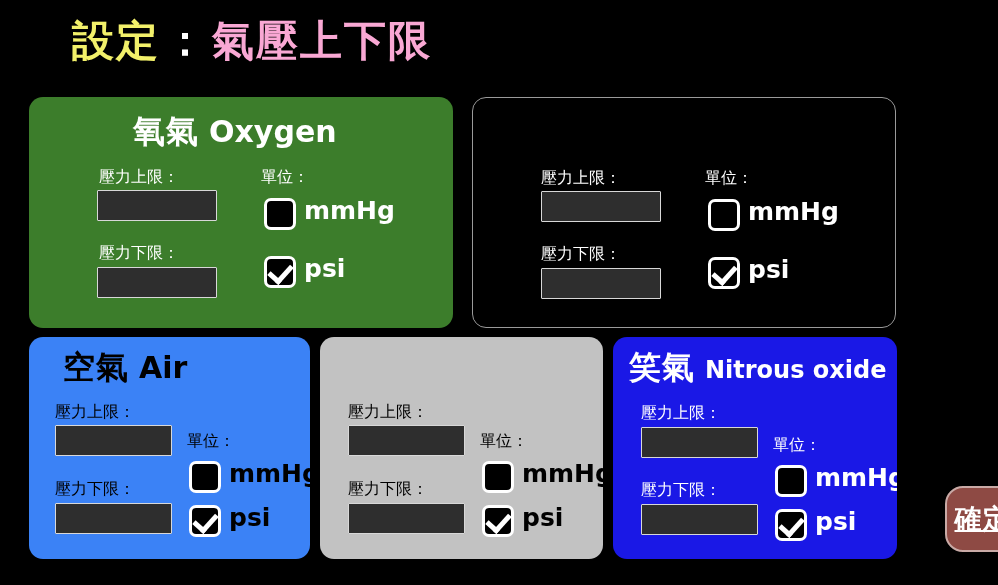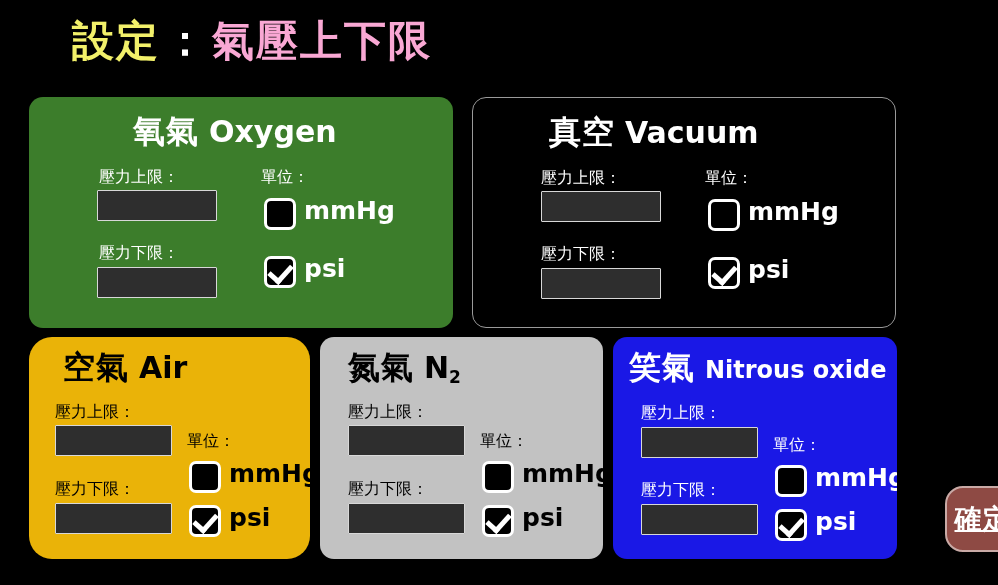--- a/index.html
+++ b/index.html
@@ -82,21 +82,21 @@
   .cb-text{
     font-size:25px;font-weight:bold;
     margin-left:8px;white-space:nowrap;line-height:1;
   }
 
   
   .p-oxygen{background:#3c7d2b;}
   .p-oxygen *{color:#ffffff;}
   .p-vacuum{background:#000000;border:1px solid #9a9a9a;}
   .p-vacuum *{color:#ffffff;}
-  .p-air{background:#eab308;border-radius:23px;}
+  .p-air{background:#3b82f6;}
   .p-air *{color:#000000;}
   .p-n2{background:#c2c2c2;}
   .p-n2 *{color:#000000;}
   .p-n2o{background:#1a18e6;}
   .p-n2o *{color:#ffffff;}
 
   
   .p-air .cb,.p-n2 .cb{border-color:#ffffff;}
   .p-air .cb .tick,.p-n2 .cb .tick{border-color:#ffffff;}
 
@@ -143,23 +143,20 @@
 
     <div class="cb-row" style="left:235px;top:159px;">
       <span class="cb">
           <span class="tick"></span>
         </span>
       <span class="cb-text">psi</span>
     </div>
   </div>
 
   <div class="panel p-vacuum" style="left:472px;top:97px;width:424px;height:231px;">
-    <div class="panel-head" style="left:76px;top:18px;">
-      <span class="cn">真空</span><span class="en">Vacuum</span>
-    </div>
 
     <div class="field-label" style="left:68px;top:72px;">壓力上限：</div>
     <div class="input-box" style="left:68px;top:93px;width:120px;height:31px;"></div>
 
     <div class="field-label" style="left:68px;top:148px;">壓力下限：</div>
     <div class="input-box" style="left:68px;top:170px;width:120px;height:31px;"></div>
 
     <div class="unit-label" style="left:232px;top:72px;">單位：</div>
 
     <div class="cb-row" style="left:235px;top:101px;">
@@ -195,23 +192,20 @@
 
     <div class="cb-row" style="left:160px;top:168px;">
       <span class="cb">
           <span class="tick"></span>
         </span>
       <span class="cb-text">psi</span>
     </div>
   </div>
 
   <div class="panel p-n2" style="left:320px;top:337px;width:283px;height:222px;">
-    <div class="panel-head" style="left:28px;top:14px;">
-      <span class="cn">氮氣</span><span class="en"><span>N</span><sub>2</sub></span>
-    </div>
 
     <div class="field-label" style="left:28px;top:67px;">壓力上限：</div>
     <div class="input-box" style="left:28px;top:88px;width:117px;height:31px;"></div>
 
     <div class="field-label" style="left:28px;top:144px;">壓力下限：</div>
     <div class="input-box" style="left:28px;top:166px;width:117px;height:31px;"></div>
 
     <div class="unit-label" style="left:160px;top:96px;">單位：</div>
 
     <div class="cb-row" style="left:162px;top:124px;">

